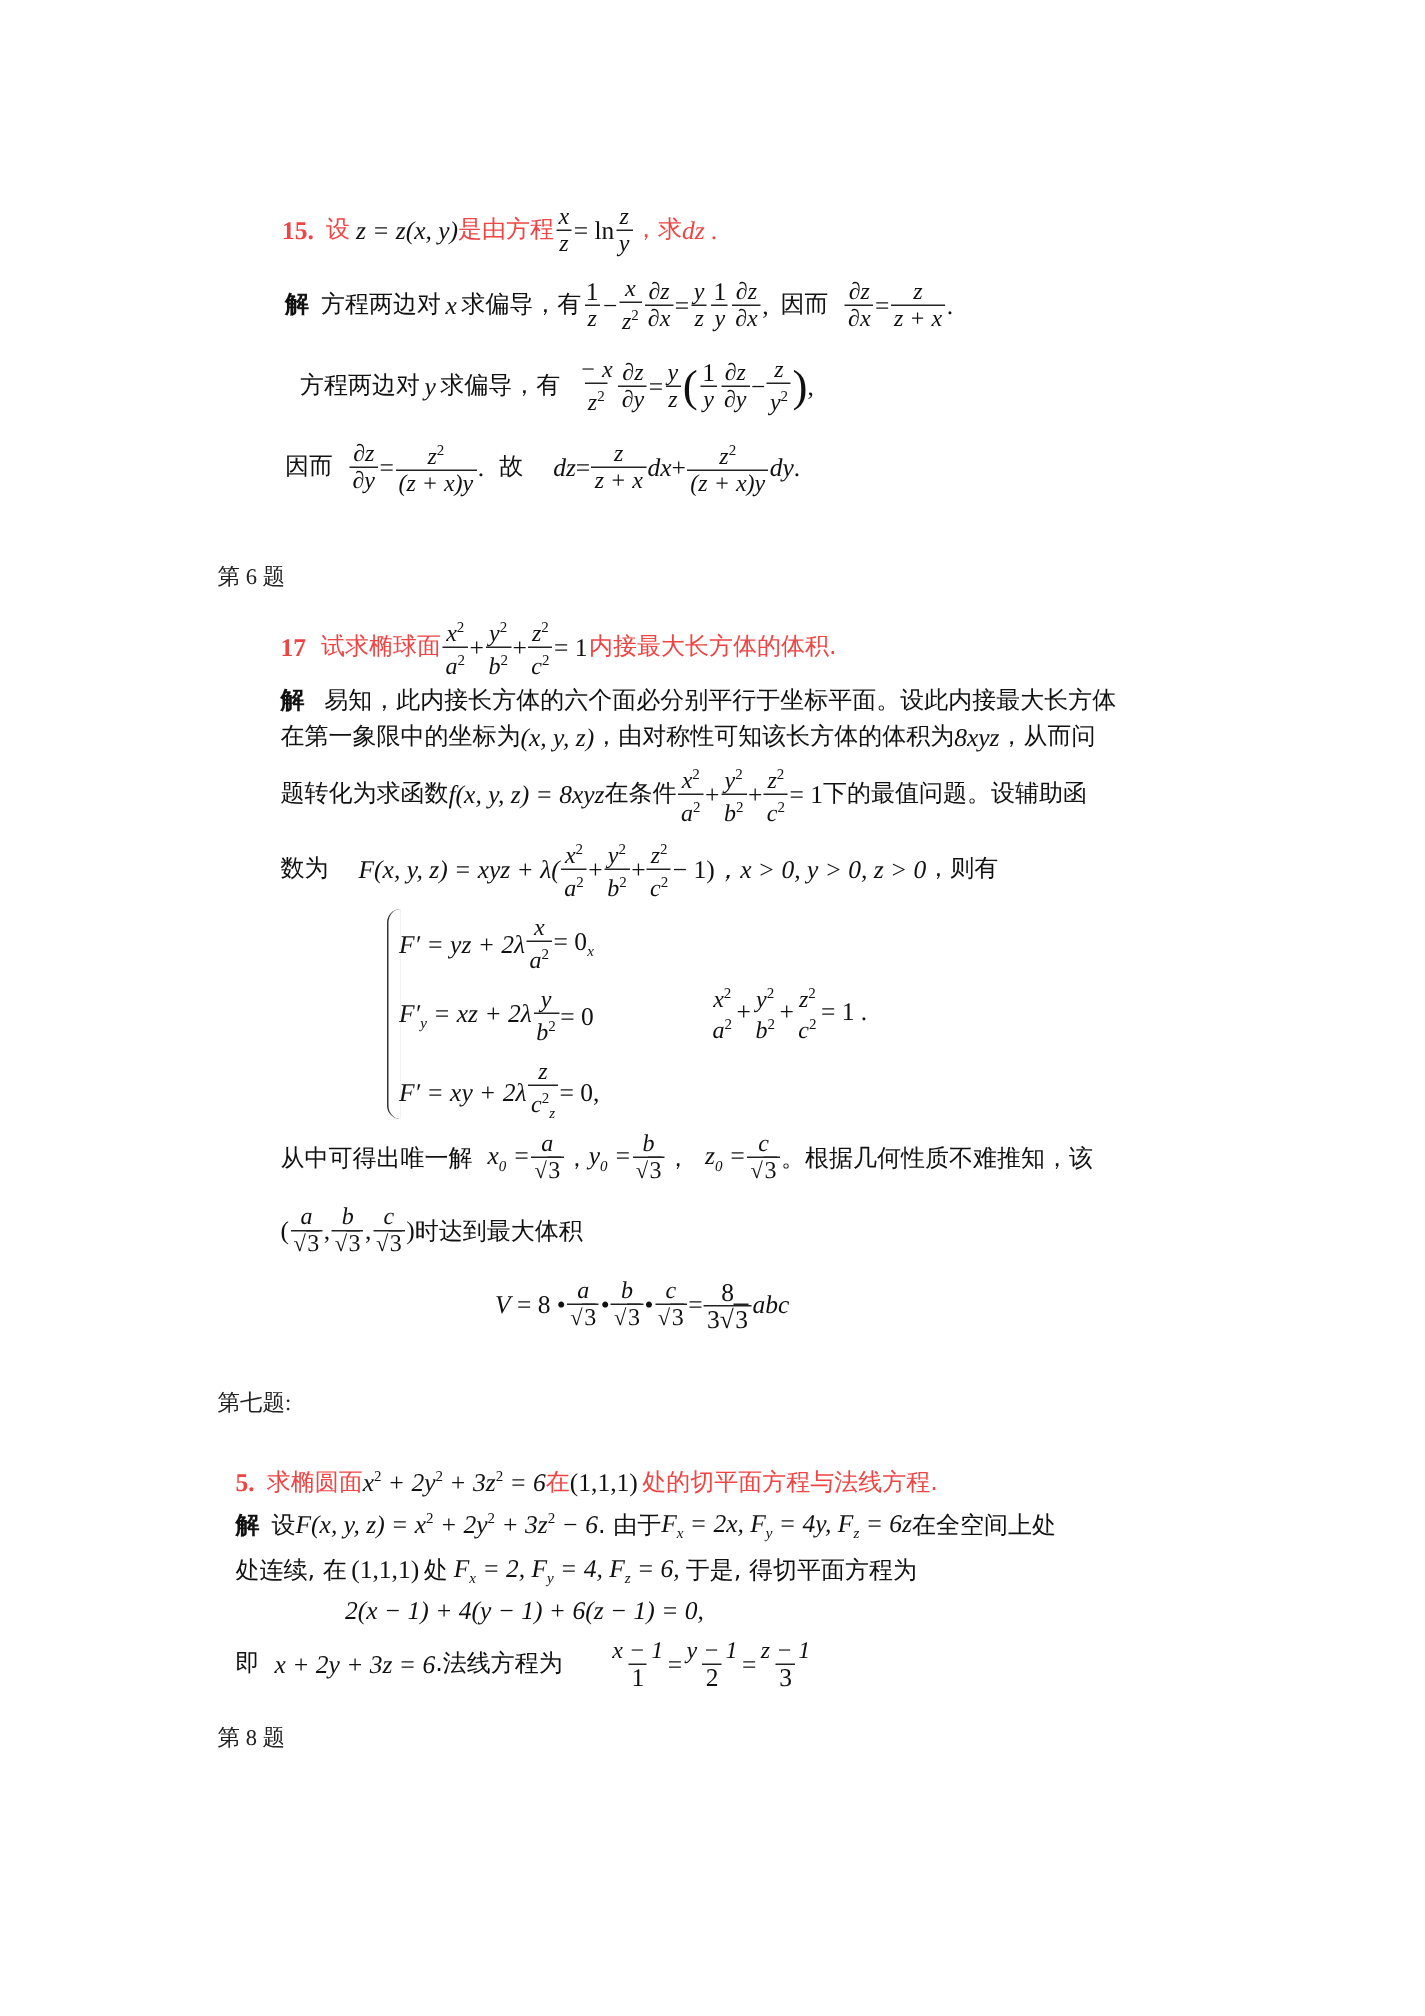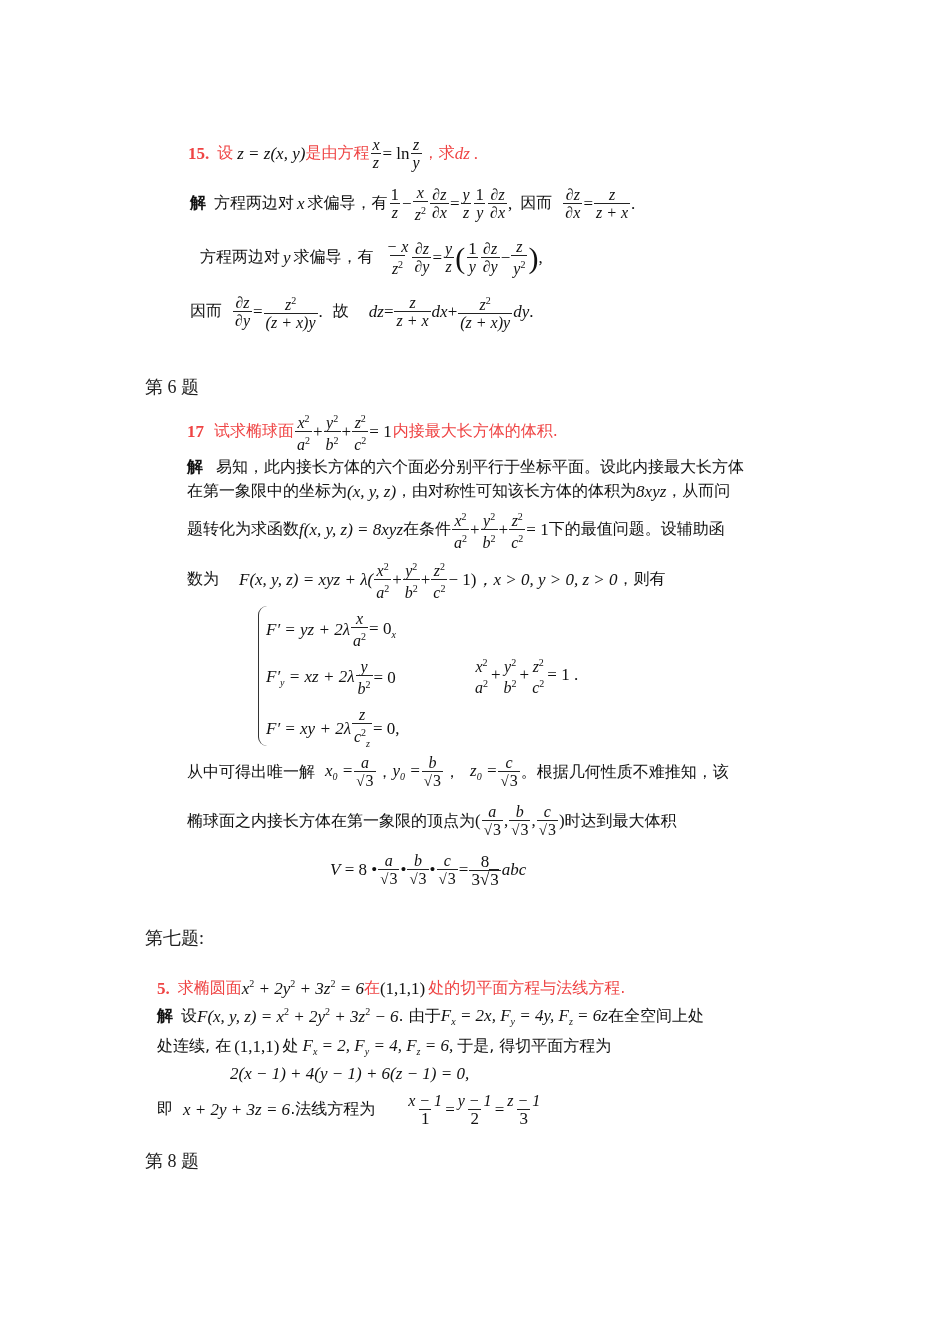--- a/index.html
+++ b/index.html
@@ -11,21 +11,21 @@
   .n { font-family:"Liberation Serif", serif; font-style:normal; font-size:17px; }
   .red { color:#ef4444; }
   .bold { font-weight:bold; }
   .frac { display:inline-flex; flex-direction:column; align-items:center; vertical-align:middle;
           font-family:"Liberation Serif", serif; font-style:italic; font-size:16px; line-height:17px; margin:0 1px; }
   .frac .num { padding:0 2px; }
   .frac .den { border-top:1px solid #222; padding:0 2px; }
   sup { font-size:10px; font-style:normal; }
   sub { font-size:10px; }
   .line { display:flex; align-items:center; }
-  .label { font-family:"Liberation Serif", serif; font-size:18px; color:#222; }
+  .label { font-family:"Liberation Serif", serif; font-size:15px; color:#222; }
   .brace { position:absolute; left:258px; top:606px; width:8px; height:140px;
            border-left:1.5px solid #333; border-radius:10px 0 0 10px; }
   .sp { display:inline-block; width:10px; }
   .sqrt { border-top:1px solid #222; padding-left:1px; font-style:normal; }
 </style>
 </head>
 <body>
 
 <div class="abs line" style="left:188px; top:136px;">
   <span class="n red bold">15.</span>
@@ -303,21 +303,20 @@
   <span class="sp"></span>
   <span class="m">z<sub>0</sub> =</span>
   <span class="frac">
       <span class="num">c</span>
       <span class="den"><span class="n" style="font-size:15px;">√</span><span class="sqrt">3</span></span>
     </span>
   <span class="cjk">。根据几何性质不难推知，该</span>
 </div>
 
 <div class="abs line" style="left:187px; top:803px;">
-  <span class="cjk">椭球面之内接长方体在第一象限的顶点为</span>
   <span class="n">(</span>
   <span class="frac">
       <span class="num">a</span>
       <span class="den"><span class="n" style="font-size:15px;">√</span><span class="sqrt">3</span></span>
     </span>
   <span class="n">,</span>
   <span class="frac">
       <span class="num">b</span>
       <span class="den"><span class="n" style="font-size:15px;">√</span><span class="sqrt">3</span></span>
     </span>

